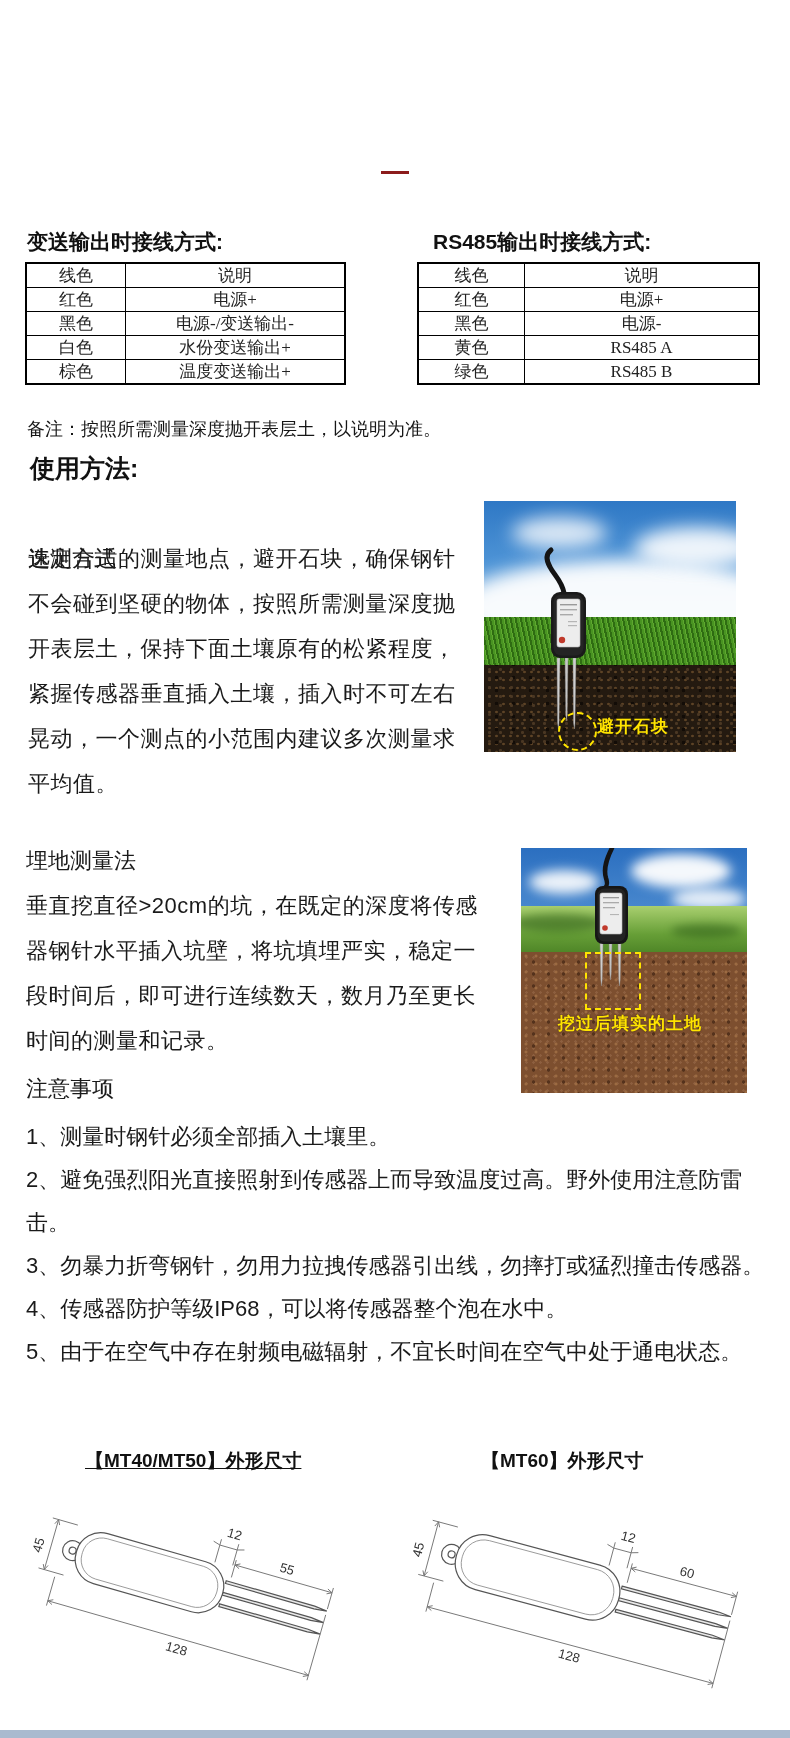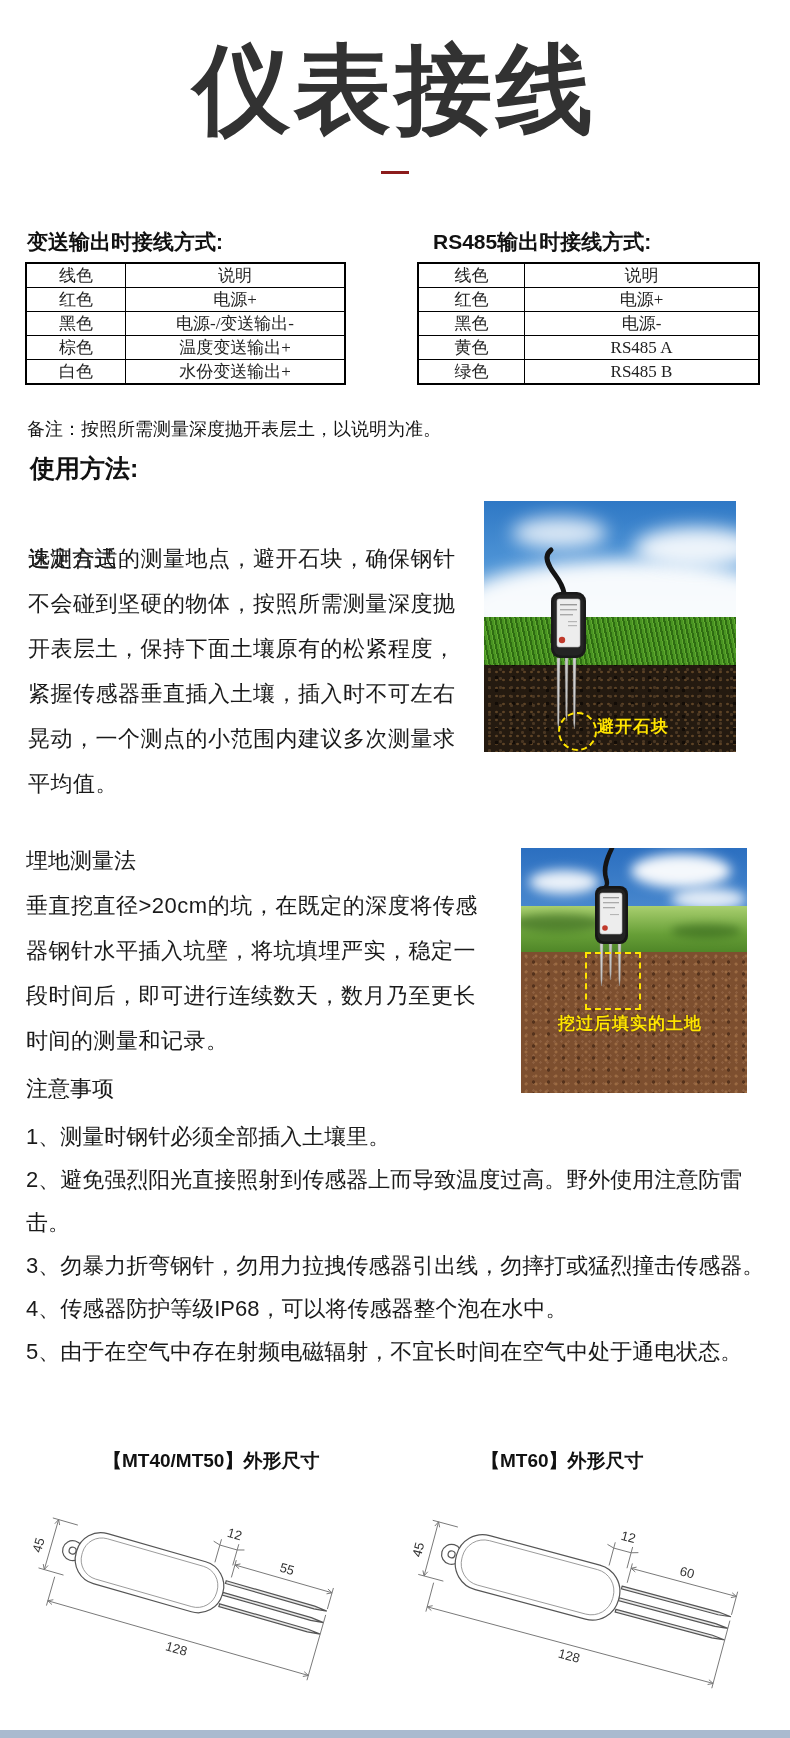--- a/index.html
+++ b/index.html
@@ -74,35 +74,34 @@
   .p2-soil{position:absolute;left:0;top:104px;width:226px;height:141px;background-color:#7d4f2f;
            background-image:radial-gradient(circle,#9c6b42 0 1.2px,transparent 1.8px),
                             radial-gradient(circle,#54321c 0 1.4px,transparent 2px),
                             radial-gradient(circle,#8d5f3f 0 1px,transparent 1.5px);
            background-size:10px 8px,15px 12px,7px 7px;background-position:0 0,5px 4px,2px 2px;}
   .dash-rect{position:absolute;left:64px;top:104px;width:52px;height:54px;border:2.5px dashed #ffe400;}
   .lbl-fill{left:37px;top:164px;}
 
   
   .dim-title{position:absolute;top:1448px;font-size:19px;font-weight:bold;color:#111;}
-  .dim-title-left{left:103px;}
+  .dim-title-left{left:85px;text-decoration:underline;}
   .dim-title-right{left:481px;}
   .dim-svg{position:absolute;top:1472px;}
   .dim-svg-left{left:18px;}
   .dim-svg-right{left:390px;}
   .dim-svg text{font-family:"Liberation Sans","DejaVu Sans",sans-serif;font-size:13px;fill:#333;}
 
   .bottom-strip{position:absolute;left:0;top:1730px;width:790px;height:8px;background:#a9bacf;}
 </style>
 </head>
 <body>
 
 <div class="page">
 
-  <div class="title">仪表接线</div>
   <div class="redline"></div>
 
   <div class="sec-heading h-left">变送输出时接线方式:</div>
   <div class="sec-heading h-right">RS485输出时接线方式:</div>
 
   <div class="tbl-wrap tbl-left">
     <table class="wire">
       <tbody>
         <tr>
           <td class="c1">线色</td>
@@ -110,26 +109,26 @@
         </tr>
         <tr>
           <td class="c1">红色</td>
           <td class="c2">电源+</td>
         </tr>
         <tr>
           <td class="c1">黑色</td>
           <td class="c2">电源-/变送输出-</td>
         </tr>
         <tr>
+          <td class="c1">白色</td>
+          <td class="c2">水份变送输出+</td>
+        </tr>
+        <tr>
           <td class="c1">棕色</td>
           <td class="c2">温度变送输出+</td>
-        </tr>
-        <tr>
-          <td class="c1">白色</td>
-          <td class="c2">水份变送输出+</td>
         </tr>
       </tbody>
     </table>
   </div>
 
   <div class="tbl-wrap tbl-right">
     <table class="wire">
       <tbody>
         <tr>
           <td class="c1">线色</td>

